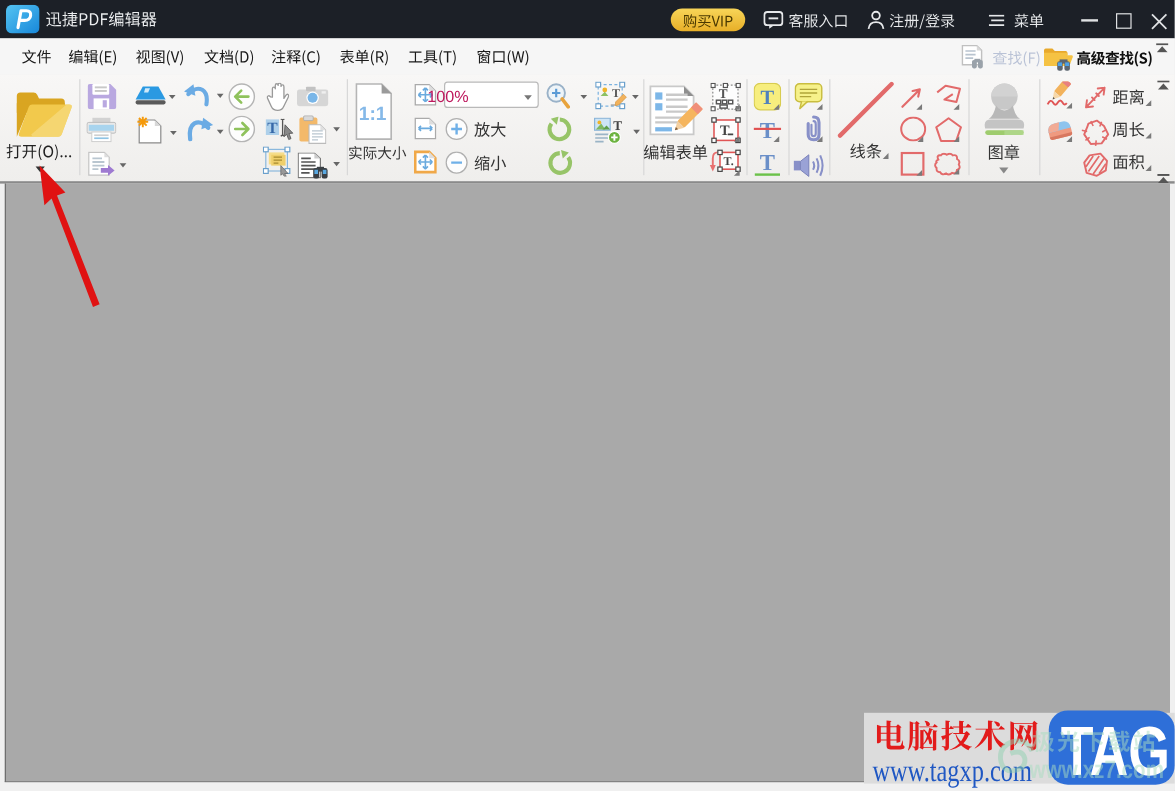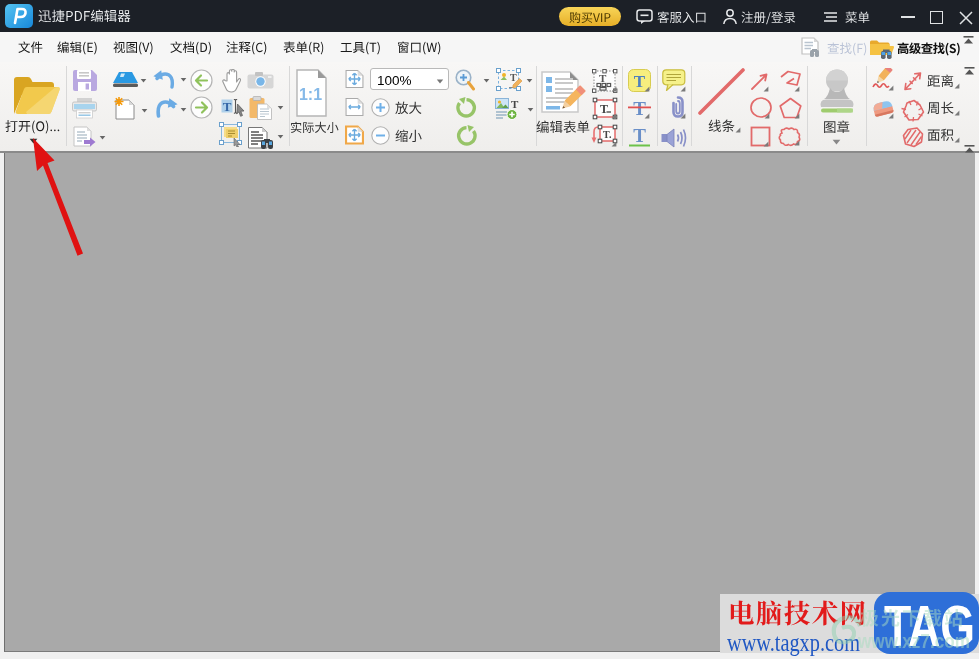--- a/index.html
+++ b/index.html
@@ -268,21 +268,21 @@
       <path d="M1 1 L12 1 L17 6 L17 17 L1 17 Z" fill="#fff" stroke="#aaa" stroke-width="1"></path>
       <path d="M12 1 L12 6 L17 6 Z" fill="#ddd"></path>
       <path d="M3.5 9 H14.5 M3.5 9 L5.5 7 M3.5 9 L5.5 11 M14.5 9 L12.5 7 M14.5 9 L12.5 11" stroke="#6aaade" stroke-width="1.3" fill="none"></path>
     </svg>
 <svg class="abs" style="left:345px;top:125px" width="19" height="20" viewBox="0 0 18 18">
       <path d="M1 1 L12 1 L17 6 L17 17 L1 17 Z" fill="#fff" stroke="#f0a848" stroke-width="2"></path>
       <path d="M12 1 L12 6 L17 6 Z" fill="#ddd"></path>
       <path d="M9 3.5 V14.5 M3.5 9 H14.5 M9 3.5 L7 5.5 M9 3.5 L11 5.5 M9 14.5 L7 12.5 M9 14.5 L11 12.5 M3.5 9 L5.5 7 M3.5 9 L5.5 11 M14.5 9 L12.5 7 M14.5 9 L12.5 11" stroke="#6aaade" stroke-width="1.3" fill="none"></path>
     </svg>
 <div class="abs" style="left:370px;top:68px;width:79px;height:22px;background:#fff;border:1px solid #b9b9b9;border-radius:3px;box-sizing:border-box"></div>
-<div class="abs" style="left:377px;top:73px;font-size:13.5px;color:#000000">100%</div>
+<div class="abs" style="left:356px;top:73px;font-size:13.5px;color:#be185d">100%</div>
 <svg style="position:absolute;left:436px;top:77px" width="8" height="8" viewBox="0 0 10 10">
       <path d="M1 3 L9 3 L5 8 Z" fill="#777"></path>
     </svg>
 <svg class="abs" style="left:371px;top:98px" width="19" height="19" viewBox="0 0 19 19">
 <circle cx="9.5" cy="9.5" r="8.7" fill="#fdfdfd" stroke="#b0b0b0" stroke-width="1.1"></circle>
 <path d="M9.5 5 V14 M5 9.5 H14" stroke="#6fb0e8" stroke-width="2"></path>
     </svg>
 <svg style="position:absolute;left:395.0px;top:113.0px;overflow:visible" width="1" height="1">
       <path d="M2.8 -11.1C3.0 -10.5 3.3 -9.8 3.5 -9.3L4.4 -9.6C4.3 -10.0 4.0 -10.8 3.7 -11.4ZM0.6 -9.2V-8.2H2.2V-5.4C2.2 -3.5 2.0 -1.4 0.3 0.4C0.6 0.6 0.9 0.9 1.1 1.1C2.9 -0.9 3.2 -3.1 3.2 -5.4V-5.5H5.0C4.9 -1.8 4.8 -0.4 4.6 -0.1C4.5 0.0 4.4 0.0 4.2 0.0C4.0 0.0 3.5 0.0 2.9 -0.0C3.1 0.2 3.1 0.6 3.2 0.9C3.8 1.0 4.3 1.0 4.6 0.9C5.0 0.9 5.2 0.8 5.5 0.5C5.8 0.0 5.9 -1.5 6.0 -5.9C6.0 -6.1 6.0 -6.4 6.0 -6.4H3.2V-8.2H6.6V-9.2ZM8.4 -7.9H11.0C10.7 -6.2 10.3 -4.7 9.7 -3.5C9.1 -4.7 8.7 -6.2 8.4 -7.7ZM8.3 -11.4C7.9 -9.0 7.1 -6.8 6.0 -5.3C6.2 -5.1 6.6 -4.8 6.8 -4.6C7.2 -5.0 7.5 -5.6 7.8 -6.3C8.1 -4.8 8.5 -3.6 9.1 -2.5C8.3 -1.3 7.2 -0.4 5.8 0.2C6.0 0.4 6.3 0.9 6.4 1.1C7.8 0.4 8.8 -0.4 9.6 -1.5C10.4 -0.4 11.3 0.5 12.4 1.1C12.6 0.8 12.9 0.4 13.1 0.2C11.9 -0.4 11.0 -1.3 10.2 -2.4C11.1 -3.9 11.6 -5.7 12.0 -7.9H13.0V-8.8H8.7C9.0 -9.6 9.1 -10.4 9.3 -11.2Z M19.7 -11.3C19.7 -10.3 19.7 -8.9 19.5 -7.5H14.3V-6.4H19.3C18.8 -3.9 17.5 -1.2 14.1 0.2C14.4 0.4 14.7 0.8 14.8 1.1C18.1 -0.5 19.6 -3.1 20.3 -5.7C21.3 -2.6 23.1 -0.2 25.7 1.1C25.9 0.8 26.2 0.3 26.4 0.1C23.8 -1.0 22.0 -3.4 21.1 -6.4H26.2V-7.5H20.6C20.8 -8.9 20.8 -10.2 20.8 -11.3Z" fill="#333"></path>
     </svg>

